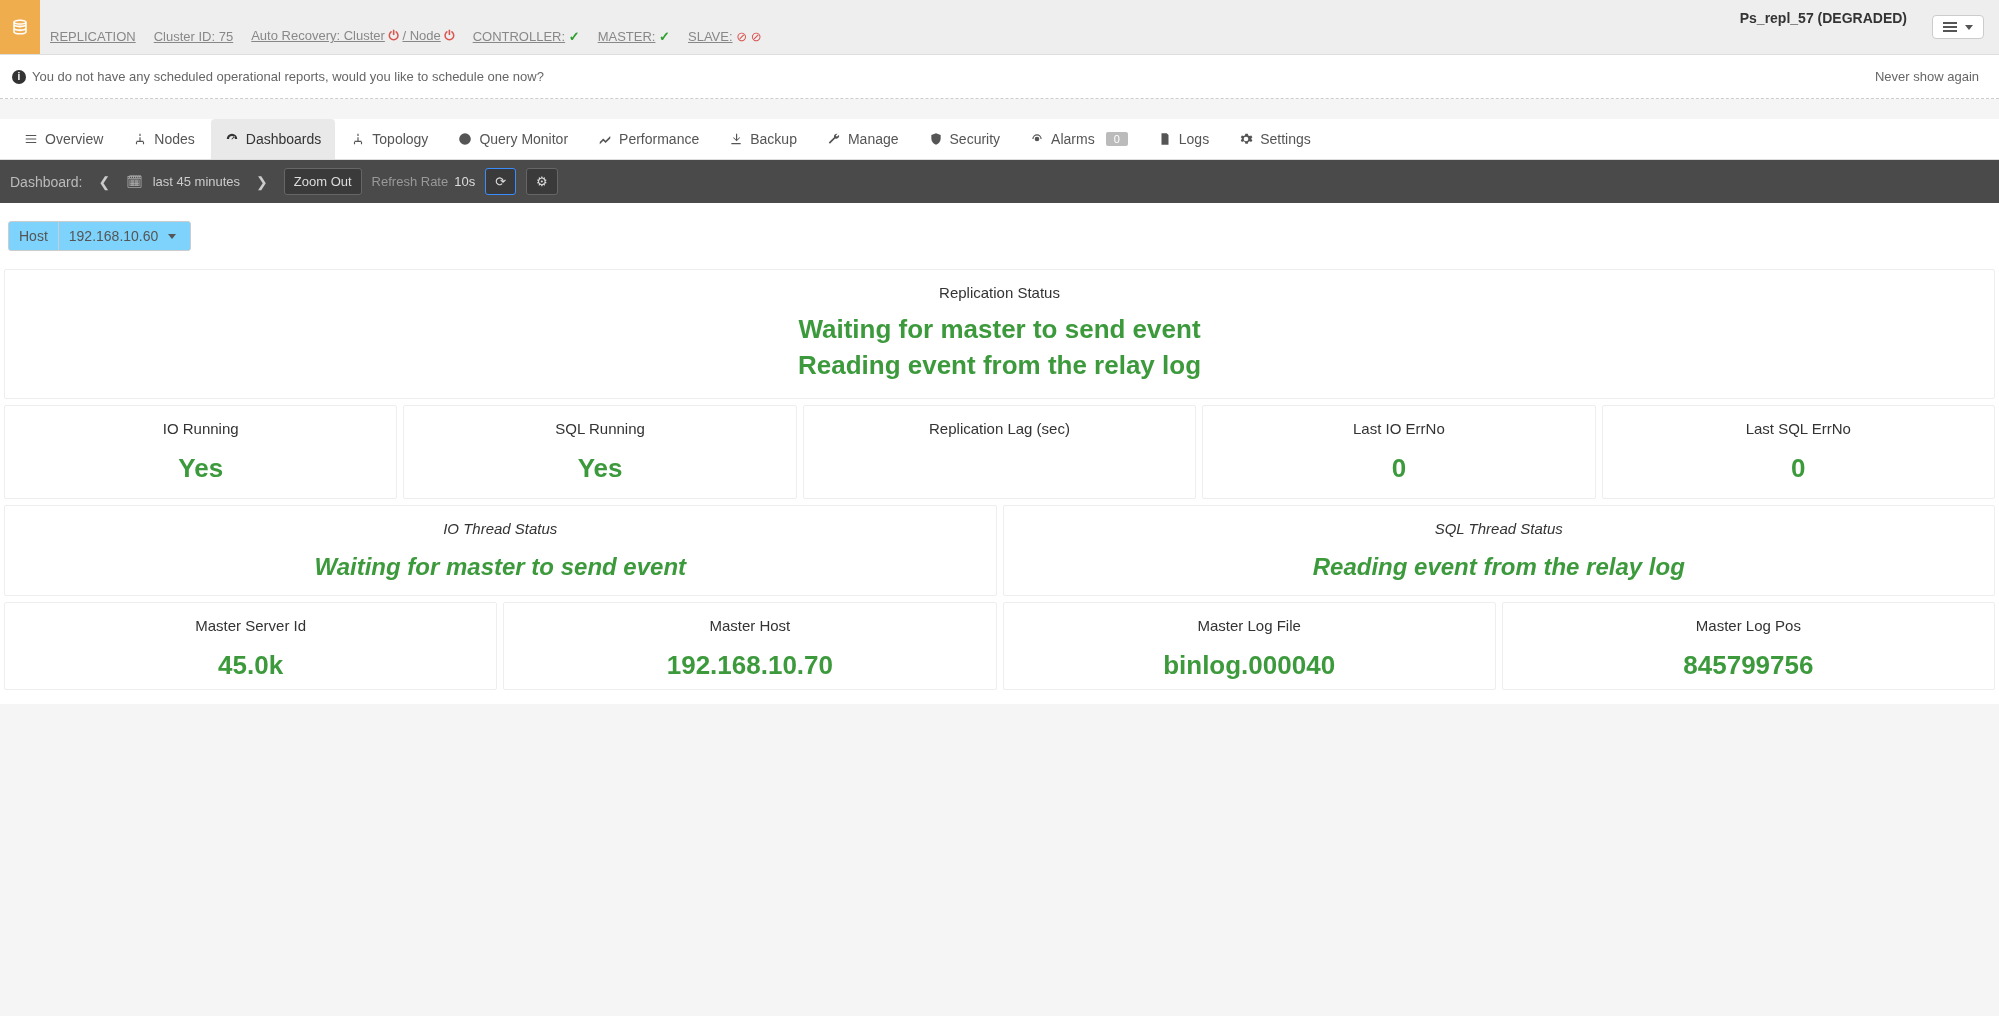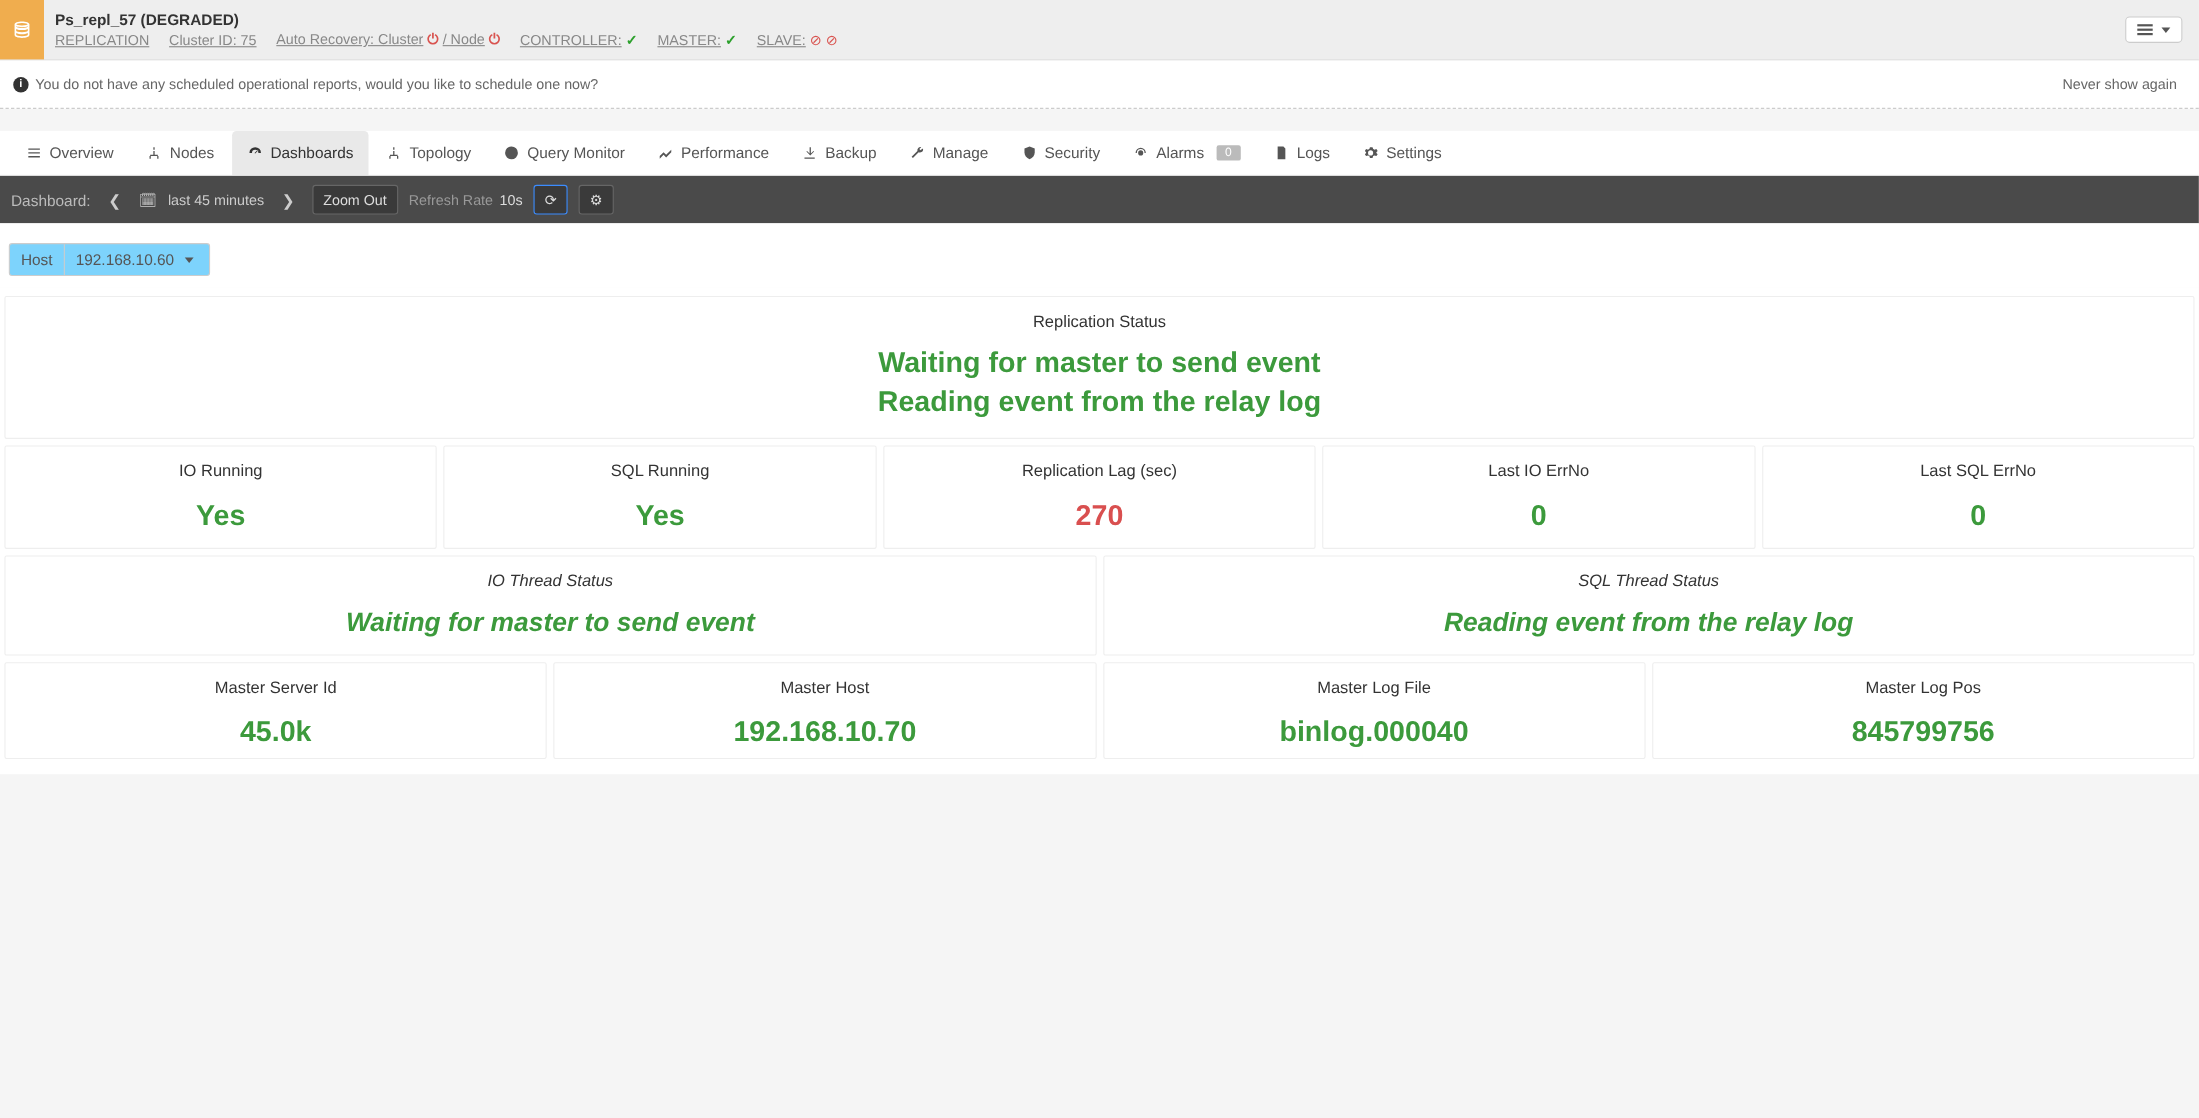--- a/index.html
+++ b/index.html
@@ -26,21 +26,21 @@
     justify-content: center;
   }
   .cluster-badge svg { width: 18px; height: 18px; fill: #fff; }
   .cluster-info {
     flex: 1;
     padding: 6px 10px;
     display: flex;
     flex-direction: column;
     justify-content: center;
   }
-  .cluster-title { font-weight: bold; color: #333; font-size: 14px; }
+  .cluster-title { font-weight: bold; color: #333; font-size: 14px; text-align: right; }
   .cluster-sub {
     display: flex;
     gap: 18px;
     align-items: center;
     color: #888;
     font-size: 13px;
     margin-top: 2px;
   }
   .cluster-sub span.label { color: #888; text-decoration: underline; }
   .status-check { color: #2ca02c; font-weight: bold; }
@@ -444,21 +444,20 @@
     <div class="panel">
       <div class="panel-title">IO Running</div>
       <div class="panel-value val-green">Yes</div>
     </div>
     <div class="panel">
       <div class="panel-title">SQL Running</div>
       <div class="panel-value val-green">Yes</div>
     </div>
     <div class="panel">
       <div class="panel-title">Replication Lag (sec)</div>
-      <div class="panel-value val-red">270</div>
     </div>
     <div class="panel">
       <div class="panel-title">Last IO ErrNo</div>
       <div class="panel-value val-green">0</div>
     </div>
     <div class="panel">
       <div class="panel-title">Last SQL ErrNo</div>
       <div class="panel-value val-green">0</div>
     </div>
   </div>

